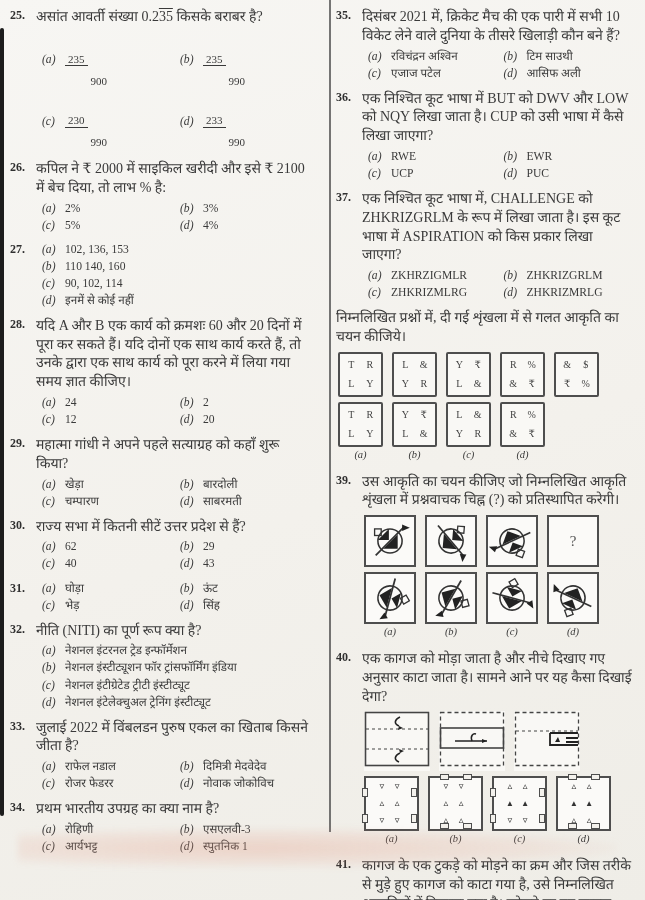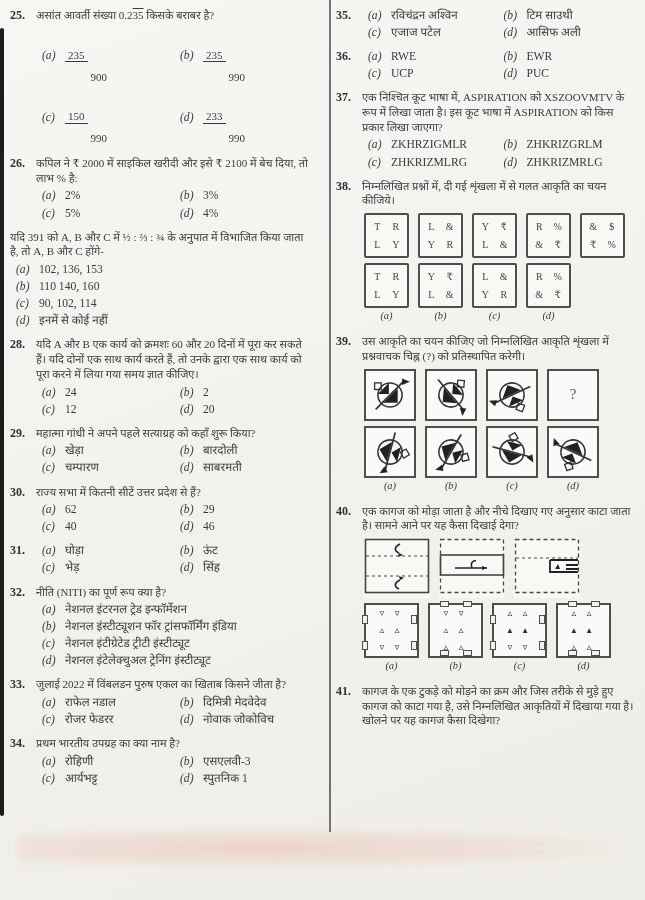--- a/index.html
+++ b/index.html
@@ -18,21 +18,21 @@
   .smudge{position:absolute;left:18px;top:828px;width:600px;height:40px;pointer-events:none;
     background:radial-gradient(ellipse at 40% 50%, rgba(226,148,124,0.30), rgba(226,148,124,0.12) 55%, transparent 75%);
     filter:blur(3px);}
   .columns{position:absolute;top:8px;left:10px;width:625px;display:flex;}
   .col{width:312px;box-sizing:border-box;}
   .col.left{padding-right:8px;}
   .col.right{padding-left:14px;width:313px;}
   .q{display:flex;margin-bottom:9px;}
   .qnum{width:26px;flex:none;font-weight:bold;font-size:12px;color:#303030;}
   .qbody{flex:1;min-width:0;}
-  .qtext{font-size:11px;line-height:1.34;margin-bottom:3px;}
+  .qtext{font-size:14px;line-height:1.34;margin-bottom:3px;}
   .opts{display:grid;grid-template-columns:1fr 1fr;column-gap:4px;row-gap:2px;padding-left:6px;}
   .opts.single{grid-template-columns:1fr;}
   .opt{display:flex;gap:6px;font-size:11.6px;line-height:1.3;align-items:flex-start;}
   .olabel{font-style:italic;flex:none;min-width:17px;}
   .opt.fracopt{align-items:center;margin:2px 0;}
   .frac{display:inline-flex;flex-direction:row;align-items:center;font-size:11px;line-height:1.15;}
   .frac .num{border-bottom:1px solid #3a3a3a;padding:0 3px;}
   .frac .den{padding:0 3px;margin-top:43px;}
   .obar{text-decoration:overline;}
   
@@ -78,21 +78,21 @@
               <div class="opt fracopt">
                 <span class="olabel">(b)</span>
                 <span class="frac">
                   <span class="num">235</span>
                   <span class="den">990</span>
                 </span>
               </div>
               <div class="opt fracopt">
                 <span class="olabel">(c)</span>
                 <span class="frac">
-                  <span class="num">150</span>
+                  <span class="num">230</span>
                   <span class="den">990</span>
                 </span>
               </div>
               <div class="opt fracopt">
                 <span class="olabel">(d)</span>
                 <span class="frac">
                   <span class="num">233</span>
                   <span class="den">990</span>
                 </span>
               </div>
@@ -117,22 +117,22 @@
                 <span class="otext">5%</span>
               </div>
               <div class="opt">
                 <span class="olabel">(d)</span>
                 <span class="otext">4%</span>
               </div>
             </div>
           </div>
         </div>
         <div class="q">
-          <div class="qbody">
-            <div class="qtext">यदि 391 को A, B और C में ½ : ⅔ : ¾ के अनुपात में विभाजित किया जाता है, तो A, B और C होंगे-</div>
+          <span class="qnum">27.</span>
+          <div class="qbody">
             <div class="opts single">
               <div class="opt">
                 <span class="olabel">(a)</span>
                 <span class="otext">102, 136, 153</span>
               </div>
               <div class="opt">
                 <span class="olabel">(b)</span>
                 <span class="otext">110 140, 160</span>
               </div>
               <div class="opt">
@@ -206,21 +206,21 @@
               <div class="opt">
                 <span class="olabel">(b)</span>
                 <span class="otext">29</span>
               </div>
               <div class="opt">
                 <span class="olabel">(c)</span>
                 <span class="otext">40</span>
               </div>
               <div class="opt">
                 <span class="olabel">(d)</span>
-                <span class="otext">46</span>
+                <span class="otext">43</span>
               </div>
             </div>
           </div>
         </div>
         <div class="q">
           <span class="qnum">31.</span>
           <div class="qbody">
             <div class="opts">
               <div class="opt">
                 <span class="olabel">(a)</span>
@@ -311,20 +311,21 @@
                 <span class="otext">स्पुतनिक 1</span>
               </div>
             </div>
           </div>
         </div>
       </div>
     <div class="col right" id="right-col">
         <div class="q">
           <span class="qnum">35.</span>
           <div class="qbody">
+            <div class="qtext">दिसंबर 2021 में, क्रिकेट मैच की एक पारी में सभी 10 विकेट लेने वाले दुनिया के तीसरे खिलाड़ी कौन बने हैं?</div>
             <div class="opts">
               <div class="opt">
                 <span class="olabel">(a)</span>
                 <span class="otext">रविचंद्रन अश्विन</span>
               </div>
               <div class="opt">
                 <span class="olabel">(b)</span>
                 <span class="otext">टिम साउथी</span>
               </div>
               <div class="opt">
@@ -334,20 +335,21 @@
               <div class="opt">
                 <span class="olabel">(d)</span>
                 <span class="otext">आसिफ अली</span>
               </div>
             </div>
           </div>
         </div>
         <div class="q">
           <span class="qnum">36.</span>
           <div class="qbody">
+            <div class="qtext">एक निश्चित कूट भाषा में BUT को DWV और LOW को NQY लिखा जाता है। CUP को उसी भाषा में कैसे लिखा जाएगा?</div>
             <div class="opts">
               <div class="opt">
                 <span class="olabel">(a)</span>
                 <span class="otext">RWE</span>
               </div>
               <div class="opt">
                 <span class="olabel">(b)</span>
                 <span class="otext">EWR</span>
               </div>
               <div class="opt">
@@ -357,21 +359,21 @@
               <div class="opt">
                 <span class="olabel">(d)</span>
                 <span class="otext">PUC</span>
               </div>
             </div>
           </div>
         </div>
         <div class="q">
           <span class="qnum">37.</span>
           <div class="qbody">
-            <div class="qtext">एक निश्चित कूट भाषा में, ASPIRATION को XSZOOVMTV के रूप में लिखा जाता है। इस कूट भाषा में ASPIRATION को किस प्रकार लिखा जाएगा?</div>
+            <div class="qtext">एक निश्चित कूट भाषा में, CHALLENGE को ZHKRIZGRLM के रूप में लिखा जाता है। इस कूट भाषा में ASPIRATION को किस प्रकार लिखा जाएगा?</div>
             <div class="opts">
               <div class="opt">
                 <span class="olabel">(a)</span>
                 <span class="otext">ZKHRZIGMLR</span>
               </div>
               <div class="opt">
                 <span class="olabel">(b)</span>
                 <span class="otext">ZHKRIZGRLM</span>
               </div>
               <div class="opt">
@@ -379,21 +381,20 @@
                 <span class="otext">ZHKRIZMLRG</span>
               </div>
               <div class="opt">
                 <span class="olabel">(d)</span>
                 <span class="otext">ZHKRIZMRLG</span>
               </div>
             </div>
           </div>
         </div>
         <div class="q">
-          <span class="qnum">38.</span>
           <div class="qbody">
             <div class="qtext">निम्नलिखित प्रश्नों में, दी गई शृंखला में से गलत आकृति का चयन कीजिये।</div>
             <div class="figrow">
               <div class="figcell">
                 <div class="lbox">
                   <span>T</span>
                   <span>R</span>
                   <span>L</span>
                   <span>Y</span>
                 </div>

